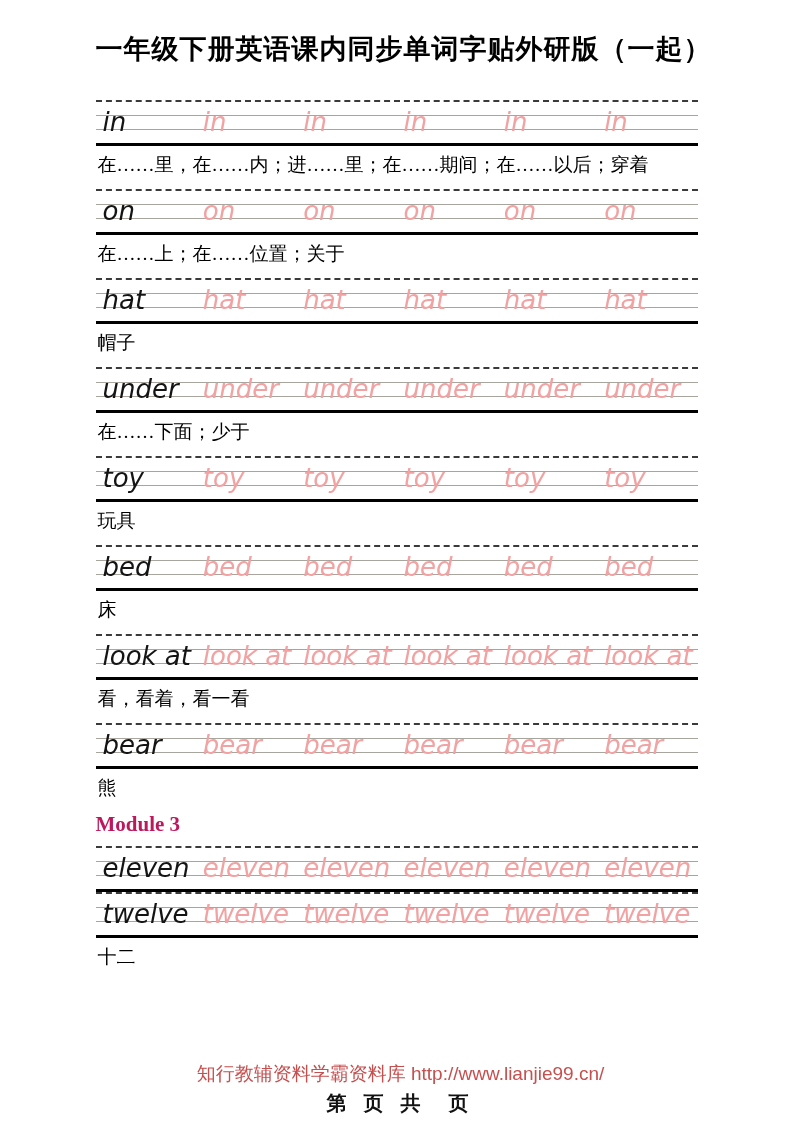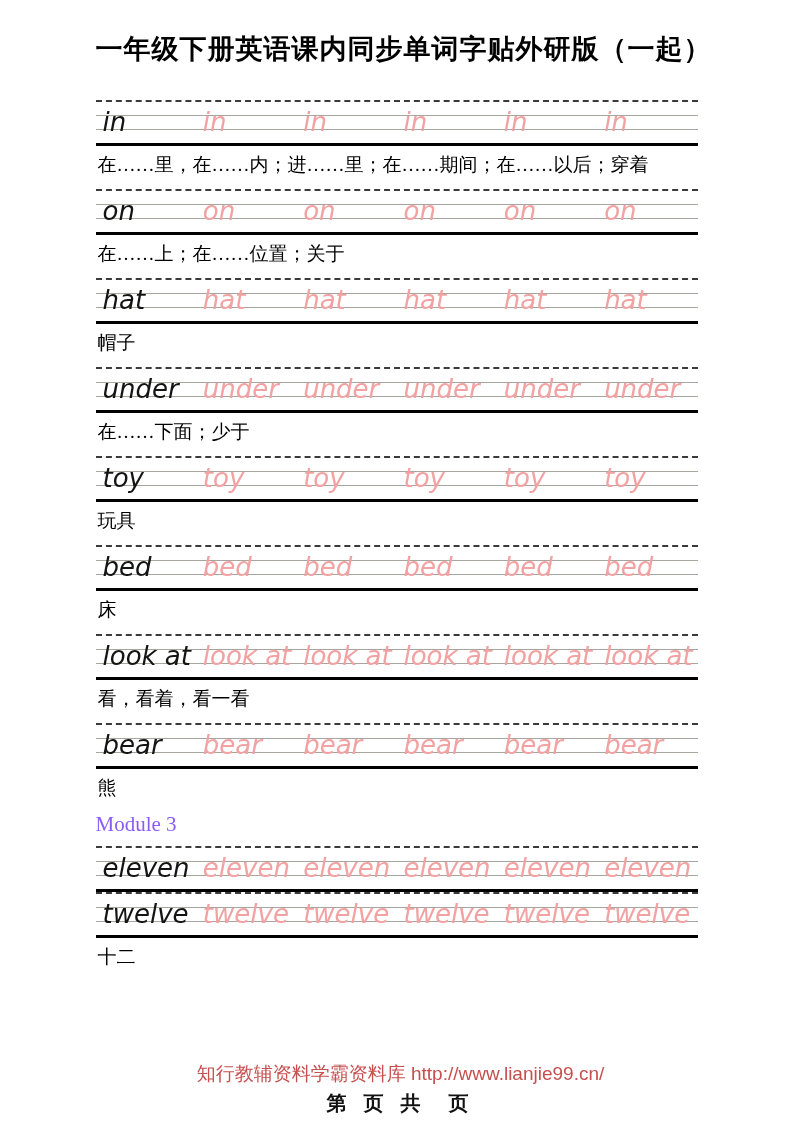--- a/index.html
+++ b/index.html
@@ -58,22 +58,23 @@
     line-height:20px;
     color:#000;
     margin:9px 0 14px 2px;
     font-family:"Liberation Serif", serif;
     white-space:nowrap;
   }
   .module-label {
     font-family:"Liberation Serif", serif;
     font-size:21px;
     line-height:24px;
-    color:#8b5cf6;
+    color:#be185d;
     margin:0 0 10px 0;
+    font-weight:bold;
   }
   .footer {
     position:absolute; left:8px; right:0; bottom:0;
     text-align:center;
   }
   .watermark {
     font-family:"Liberation Sans", sans-serif;
     font-size:19px;
     line-height:22px;
     color:#c64f4f;

